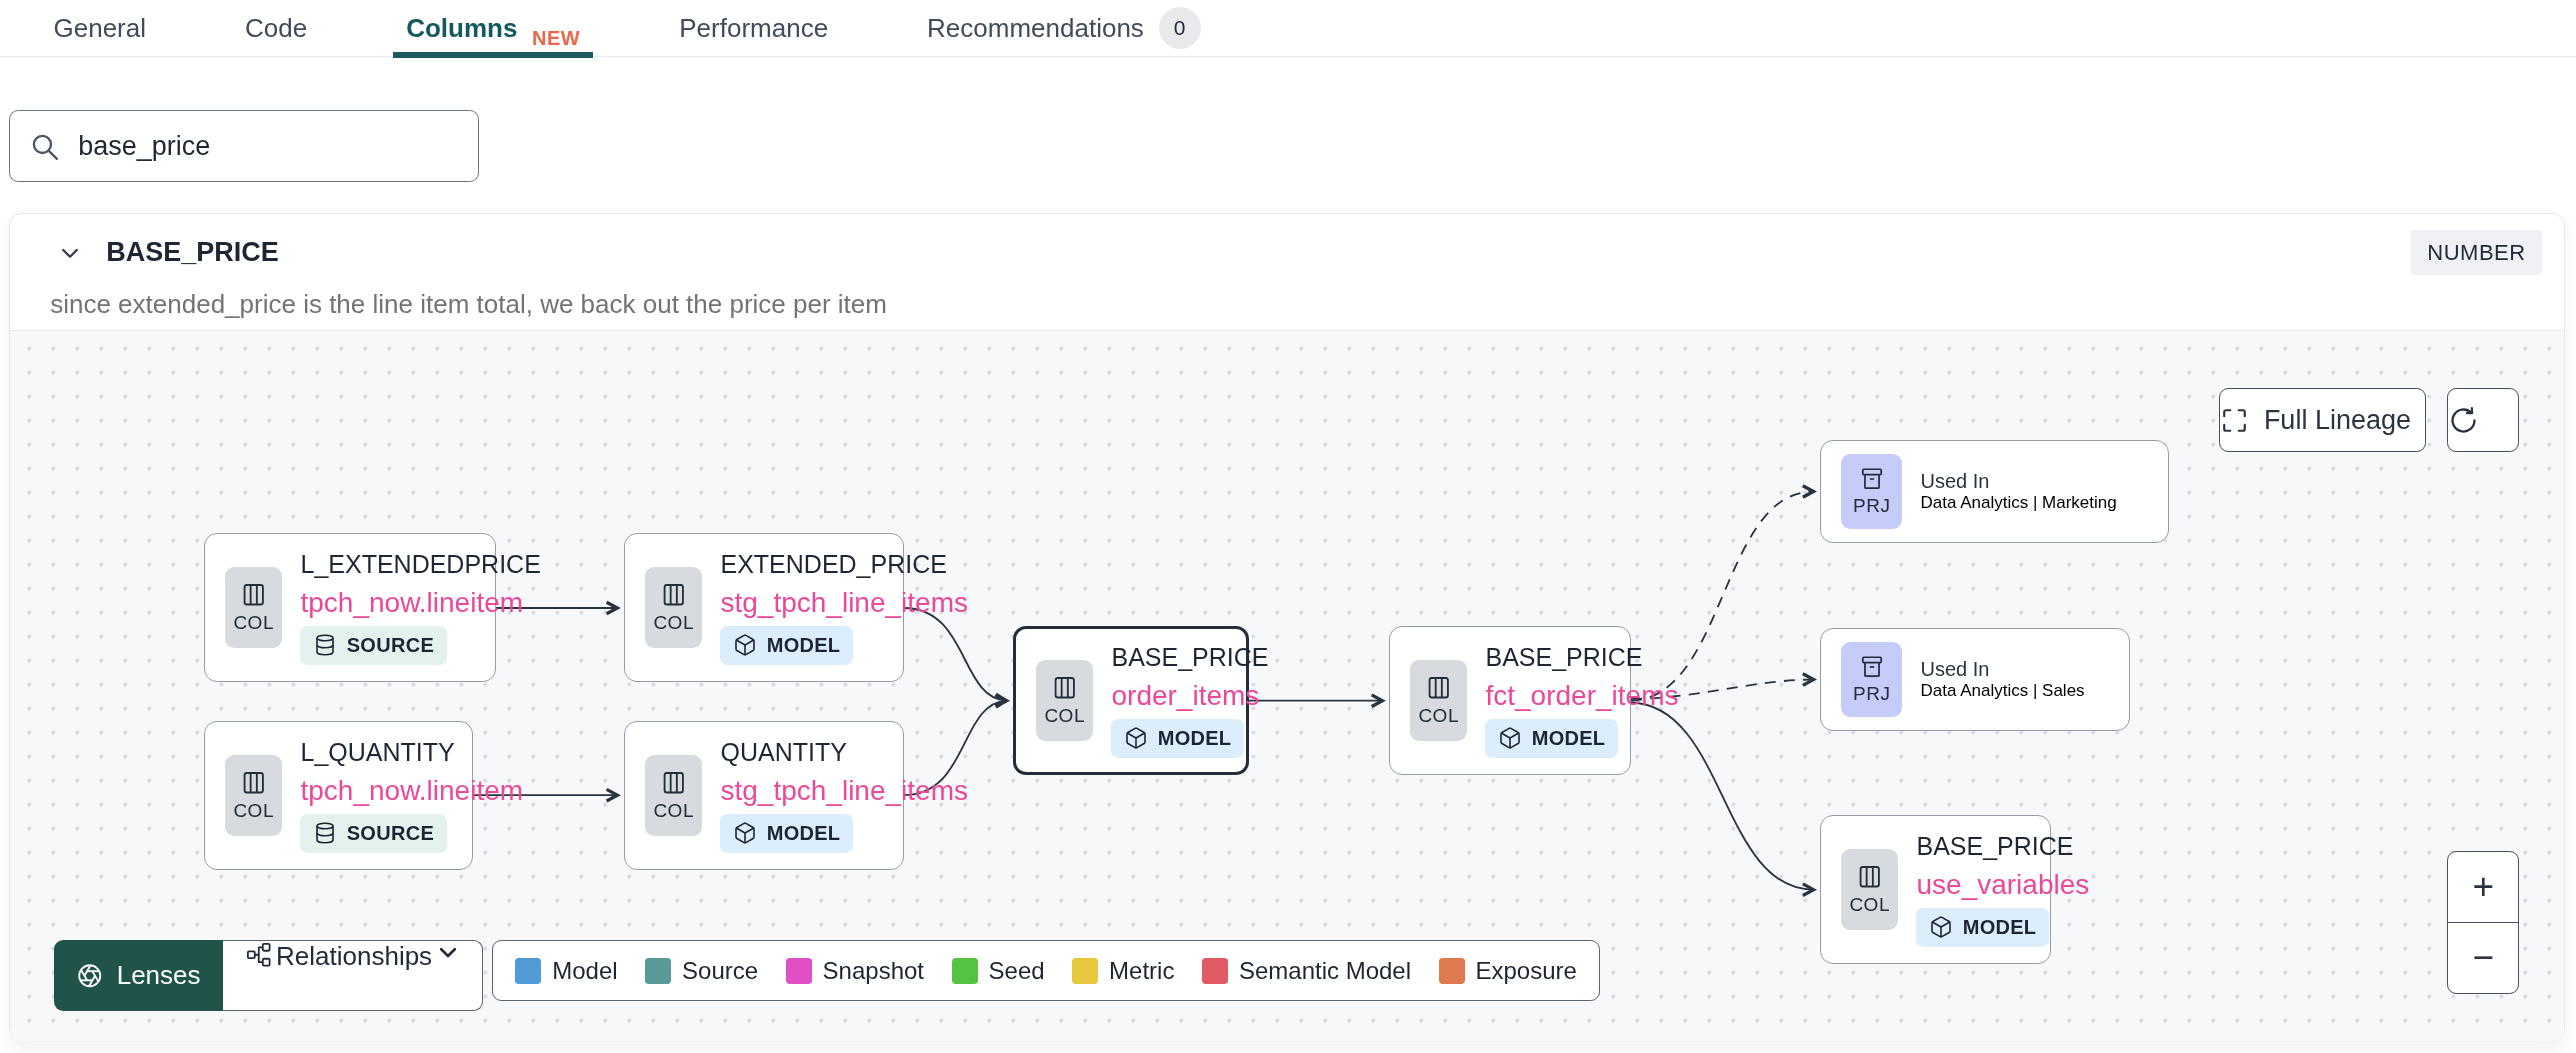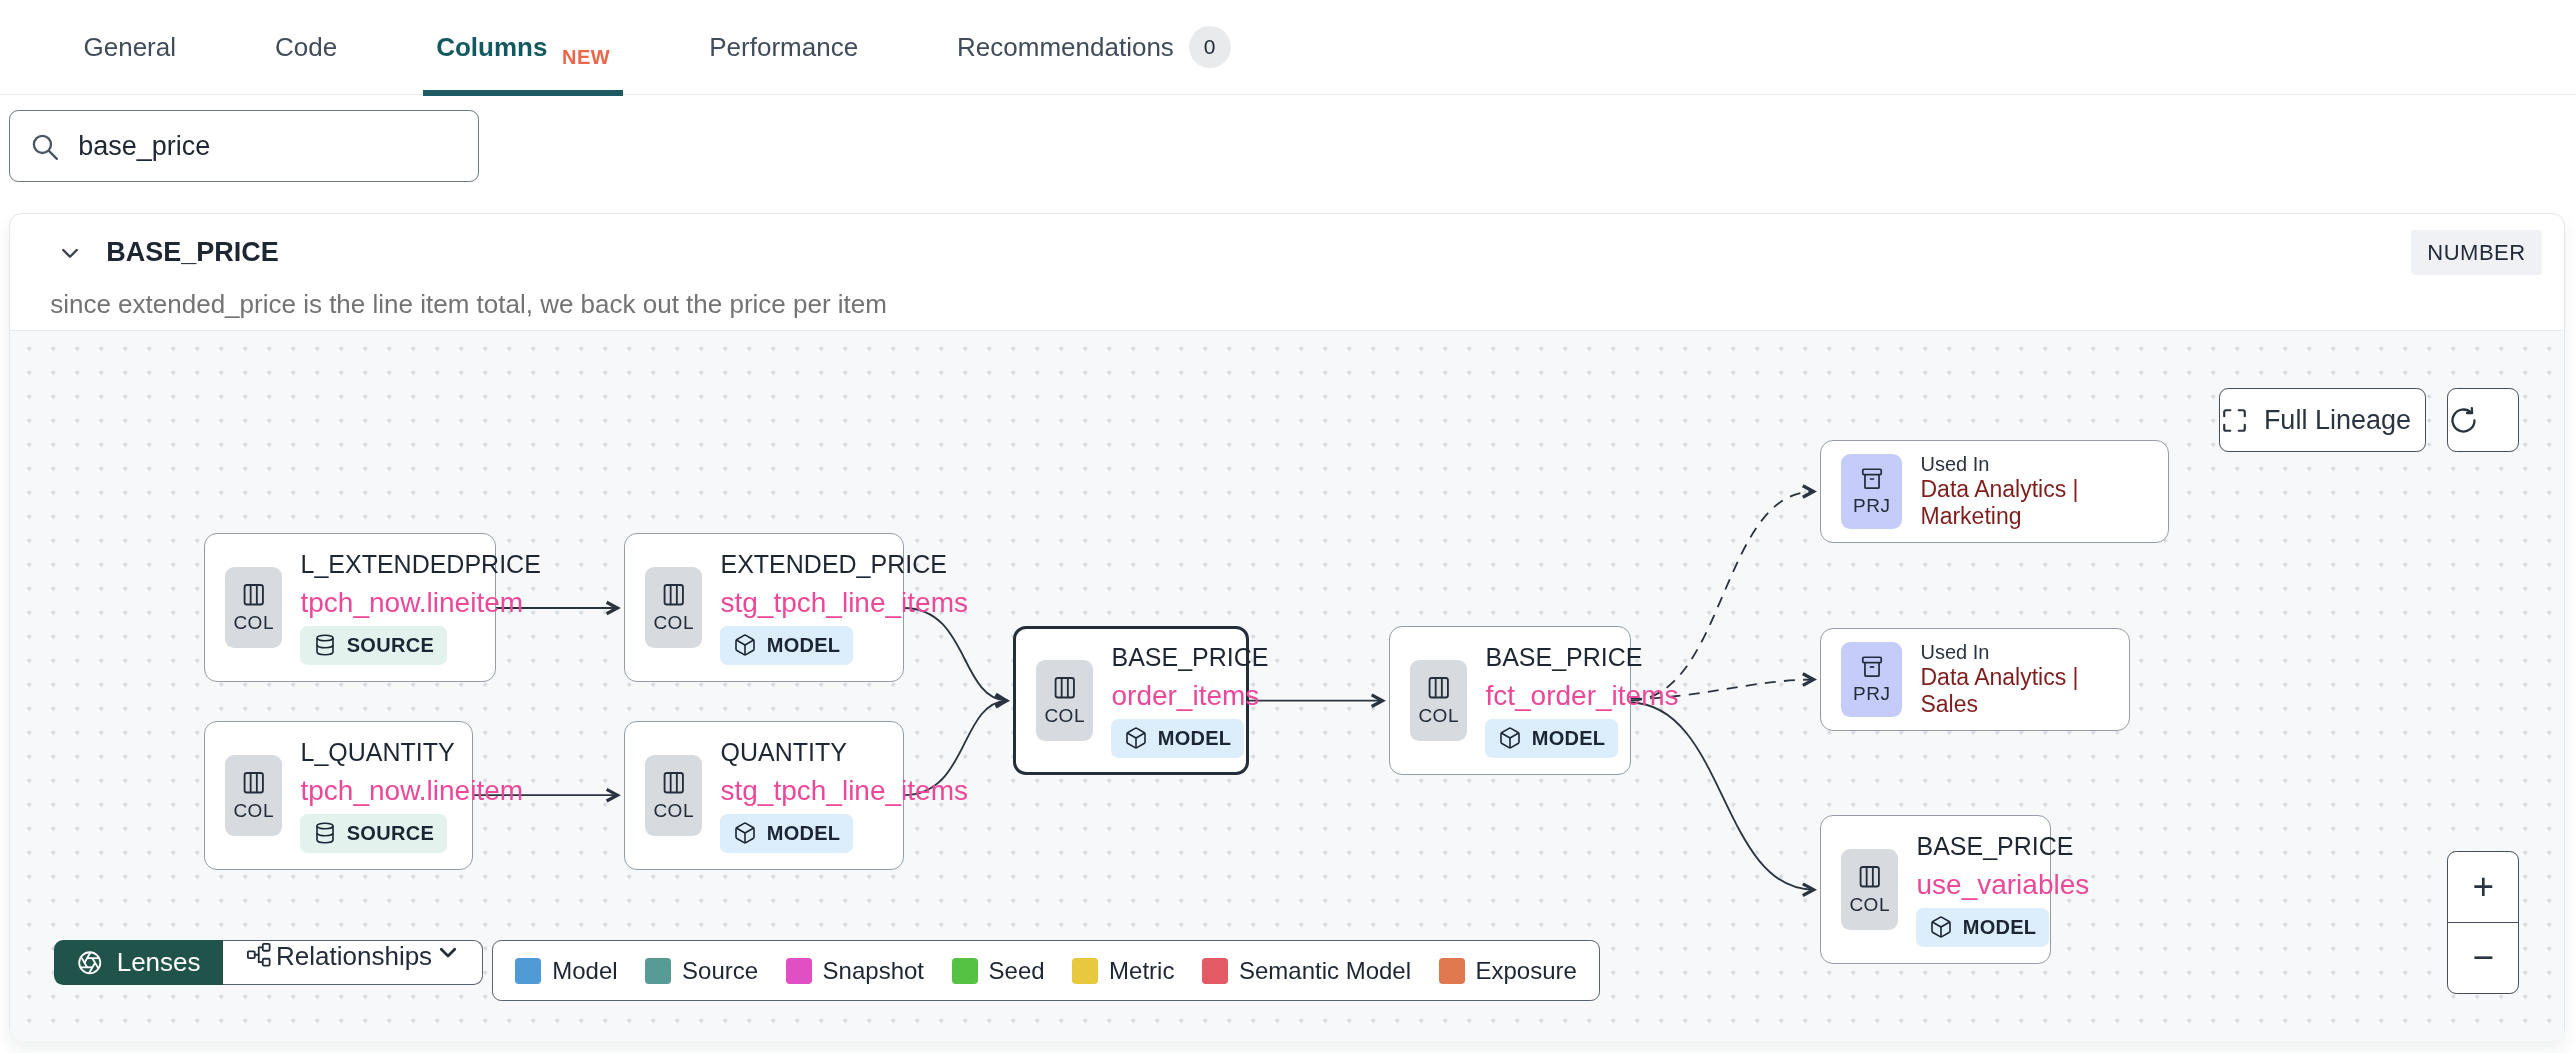--- a/index.html
+++ b/index.html
@@ -2,21 +2,21 @@
 <html style="font-size:14.7px"><head>
 <meta charset="utf-8">
 <style>
   html,body{margin:0;padding:0;}
   body{
     width:2576px;height:1053px;position:relative;background:#ffffff;
     font-family:"Liberation Sans","DejaVu Sans",sans-serif;color:#232b3a;
     overflow:hidden;
   }
   
-  .tabbar{position:absolute;left:0;top:0;width:2576px;height:95px;background:#fff;border-bottom:1.8px solid #e9eaee;display:flex;align-items:stretch;padding-left:78px;box-sizing:border-box;gap:88px;}
+  .tabbar{position:absolute;left:0;top:0;width:2576px;height:57px;background:#fff;border-bottom:1.8px solid #e9eaee;display:flex;align-items:stretch;padding-left:48px;box-sizing:border-box;gap:88px;}
   .tab{display:flex;align-items:center;gap:14.7px;font-size:26px;color:#414b5a;cursor:pointer;position:relative;padding:0 5.5px;}
   .tab.active{color:#13595f;font-weight:700;}
   .tab.active::after{content:"";position:absolute;left:-7.3px;right:-7.3px;bottom:-1.8px;height:5.5px;background:#1d5a61;}
   .tab .new-badge{color:#ec6649;font-size:20px;font-weight:700;letter-spacing:0.5px;margin-top:20px;}
   .tab .count-badge{background:#e9eaec;color:#232b3a;font-size:21px;min-width:42px;height:42px;border-radius:22px;display:flex;align-items:center;justify-content:center;padding:0 9.2px;box-sizing:border-box;}
   
   .search{position:absolute;left:9.2px;top:110px;width:470px;height:72px;border:1.8px solid #6e7683;border-radius:9.2px;background:#fff;display:flex;align-items:center;padding:0 18.3px;box-sizing:border-box;gap:14.7px;}
   .search svg{flex:0 0 auto;}
   .search input{border:none;outline:none;font-size:27px;color:#1f2733;font-family:inherit;width:100%;background:transparent;}
   
@@ -39,31 +39,31 @@
   .kind-badge{flex:0 0 auto;width:57px;height:81px;border-radius:9.2px;background:#d7dade;display:flex;flex-direction:column;align-items:center;justify-content:center;gap:3.7px;}
   .kind-badge .kind-label{font-size:19px;color:#232d3b;letter-spacing:0.5px;}
   .kind-badge.prj{background:#c6ccfa;width:61px;height:75px;}
   .node-body{display:flex;flex-direction:column;align-items:flex-start;gap:7.3px;min-width:0;}
   .node-title{font-size:25px;font-weight:400;color:#1e2633;white-space:nowrap;}
   .node-sub{font-size:28px;color:#ec4899;white-space:nowrap;}
   .type-badge{display:inline-flex;align-items:center;gap:9.2px;border-radius:7.3px;padding:7.3px 13px;font-size:20px;font-weight:700;color:#1c2534;letter-spacing:0.3px;}
   .type-badge.source{background:#e3f2ed;}
   .type-badge.model{background:#dceefb;}
   .usedin-label{font-size:20px;color:#2a3340;}
-  .usedin-name{font-size:23px;color:#7f1d1d;}
+  .usedin-name{font-size:17px;color:#000000;}
   .prj-node .node-body{gap:0;}
   
   .btn{background:#fff;border:1.8px solid #434d5b;border-radius:9.2px;box-sizing:border-box;display:flex;align-items:center;justify-content:flex-start;cursor:pointer;color:#2a3340;}
   .full-lineage{position:absolute;left:2209px;top:57px;width:207px;height:64px;gap:14.7px;font-size:27px;}
   .refresh-btn{position:absolute;left:2437px;top:57px;width:72px;height:64px;}
   .zoom-stack{position:absolute;left:2437px;top:520px;width:72px;height:143px;border:1.8px solid #434d5b;border-radius:9.2px;background:#fff;box-sizing:border-box;display:flex;flex-direction:column;}
   .zoom-btn{flex:1;display:flex;align-items:center;justify-content:center;font-size:37px;color:#2a3340;cursor:pointer;}
   .zoom-btn.top{border-bottom:1.8px solid #434d5b;}
   
-  .lens-group{position:absolute;left:44px;top:609px;height:45px;display:flex;border-radius:9.2px;}
+  .lens-group{position:absolute;left:44px;top:609px;height:71px;display:flex;border-radius:9.2px;}
   .lenses-btn{background:#205349;color:#fff;display:flex;align-items:center;gap:13px;font-size:26px;padding:0 22px;border-radius:9.2px 0 0 9.2px;cursor:pointer;}
   .rel-btn{background:#fff;border:1.8px solid #59626f;border-left:none;display:flex;gap:4px;font-size:26px;color:#232b3a;padding:0 22px;border-radius:0 9.2px 9.2px 0;box-sizing:border-box;cursor:pointer;}
   .legend{position:absolute;left:482px;top:609px;height:61px;background:#fff;border:1.8px solid #59626f;border-radius:9.2px;box-sizing:border-box;display:flex;align-items:center;padding:0 22px;gap:27.5px;}
   .legend-item{display:flex;align-items:center;gap:11px;font-size:24px;color:#1e2633;}
   .swatch{width:26px;height:26px;border-radius:3.7px;background:#ccc;}
   svg.icon{display:block;}
 </style>
 </head>
 <body>
 

